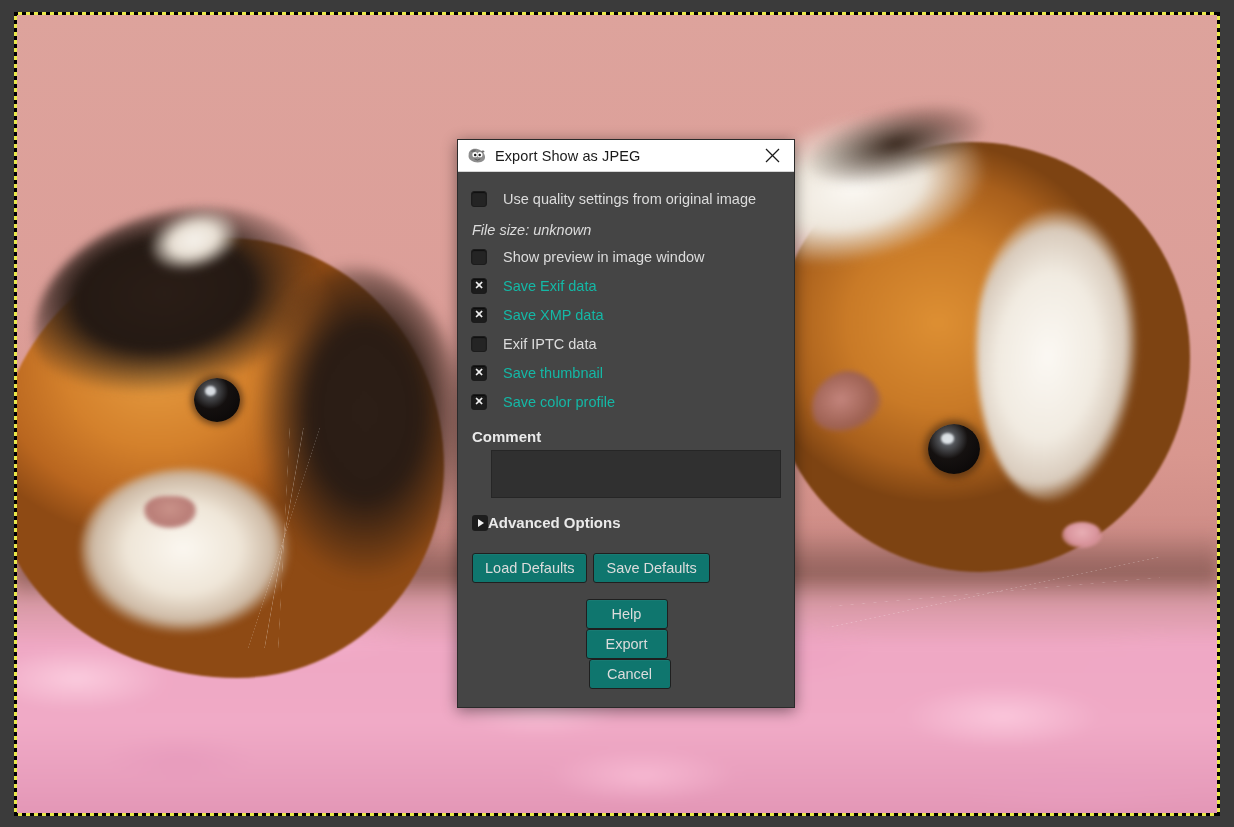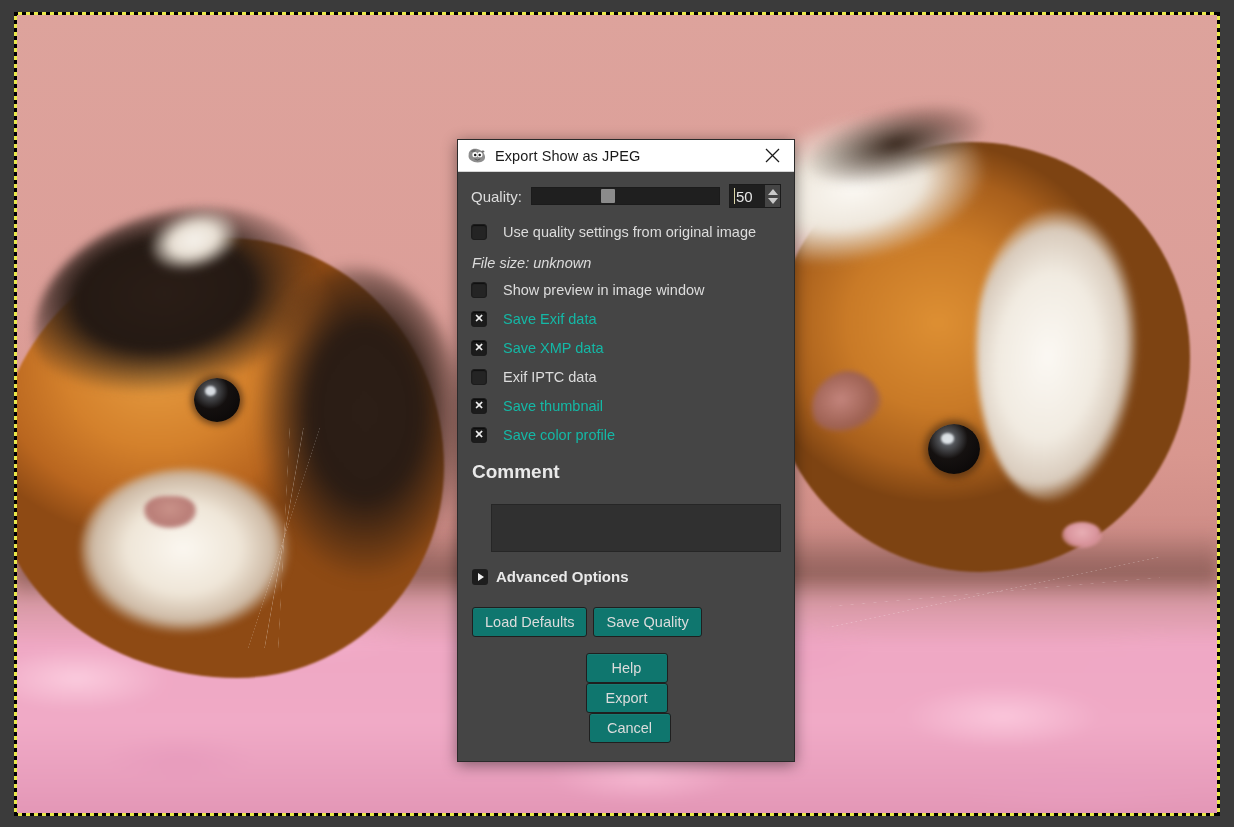--- a/index.html
+++ b/index.html
@@ -444,37 +444,36 @@
 
   .filesize {
     font-style: italic;
     font-size: 14.5px;
     color: #dcdcdc;
     margin: 9px 0 4px 1px;
   }
 
   .comment-title {
     font-weight: bold;
-    font-size: 19px;
+    font-size: 15px;
     color: #e9e9e9;
-    margin: 12px 0 21px 1px;
+    margin: 12px 0 5px 1px;
   }
   .comment-box {
     margin-left: 20px;
     height: 48px;
     background: #303030;
     border: 1px solid #262626;
     box-sizing: border-box;
     cursor: text;
   }
 
   .advanced-row {
     display: flex;
     align-items: center;
-    gap: 8px;
     margin: 16px 0 4px 1px;
     cursor: pointer;
   }
   .expander {
     width: 16px; height: 16px;
     border-radius: 3px;
     background: #1d1d1d;
     position: relative;
     flex: none;
   }
@@ -581,33 +580,20 @@
       <span id="close-button">
         <svg width="15" height="15" viewBox="0 0 15 15">
           <line x1="1" y1="1" x2="14" y2="14" stroke="#1a1a1a" stroke-width="1.3"></line>
           <line x1="14" y1="1" x2="1" y2="14" stroke="#1a1a1a" stroke-width="1.3"></line>
         </svg>
       </span>
     </div>
 
     <div id="dialog-body">
 
-      <div class="quality-row">
-        <span class="quality-label">Quality:</span>
-        <span class="slider">
-          <span class="handle" style="left: 37%;"></span>
-        </span>
-        <span class="spin">
-          <span class="val">50</span>
-          <span class="arrows">
-            <span class="up"></span>
-            <span class="dn"></span>
-          </span>
-        </span>
-      </div>
 
       <div class="check-row">
         <span class="cb"></span>
         <span class="check-label">Use quality settings from original image</span>
       </div>
 
       <div class="filesize">File size: unknown</div>
 
       <div class="check-row">
         <span class="cb"></span>
@@ -638,21 +624,21 @@
       <div class="comment-title">Comment</div>
       <div class="comment-box" placeholder=""></div>
 
       <div class="advanced-row">
         <span class="expander"></span>
         <span class="advanced-label">Advanced Options</span>
       </div>
 
       <div class="defaults-row">
         <button class="btn">Load Defaults</button>
-        <button class="btn">Save Quality</button>
+        <button class="btn">Save Defaults</button>
       </div>
 
       <div class="action-row">
         <button class="btn" id="help-button">Help</button>
         <span class="spacer"></span>
         <button class="btn">Export</button>
         <button class="btn" style="margin-left:6px;">Cancel</button>
       </div>
 
     </div>

